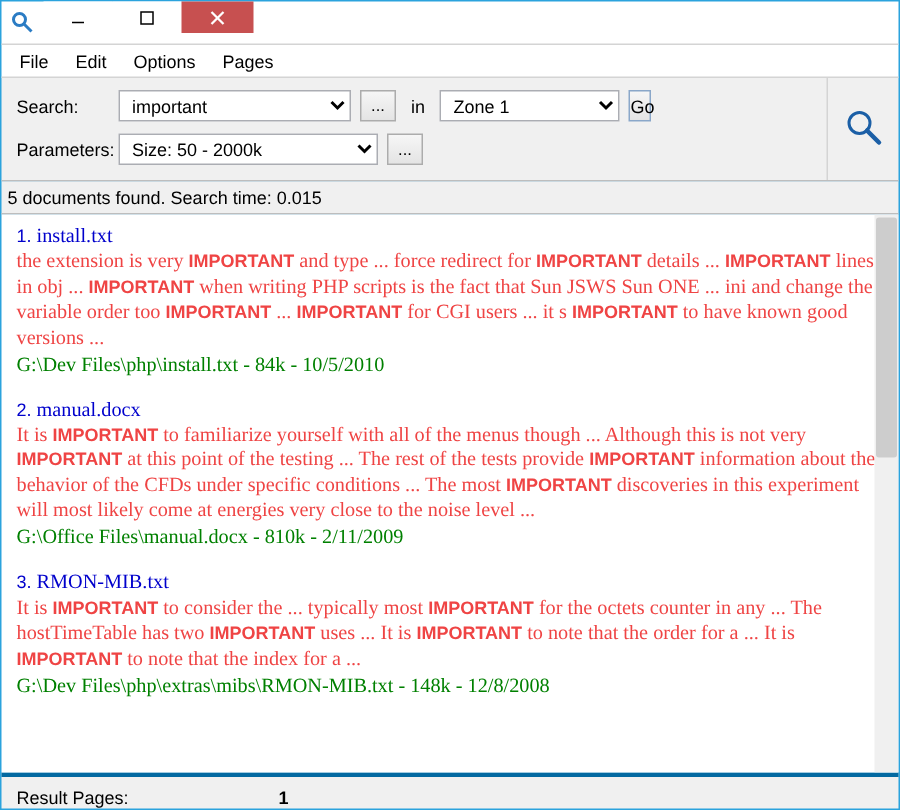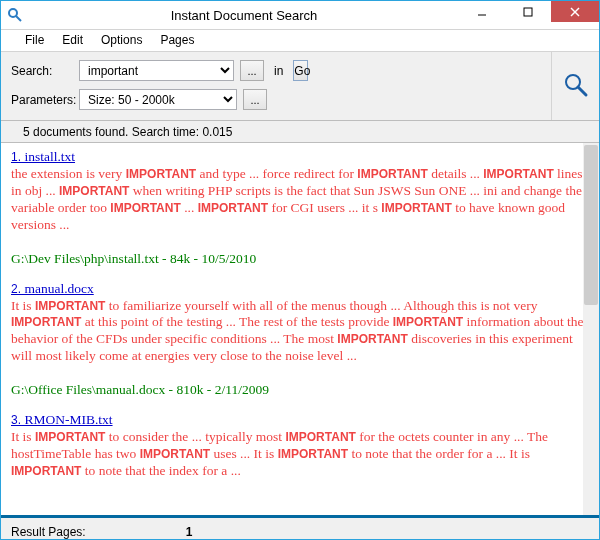--- a/index.html
+++ b/index.html
@@ -5,61 +5,60 @@
 *{box-sizing:border-box;margin:0;padding:0;font-family:"Segoe UI",Tahoma,sans-serif;font-size:12px}
 body{background:#2ba3dd;width:600px;height:540px;overflow:hidden}
 .win{width:600px;height:540px;border:1px solid #2ba3dd;display:flex;flex-direction:column}
 .titlebar{height:29px;background:#fff;display:flex;align-items:center;border-bottom:1px solid #d4d4d4}
 .titlebar .appicon{width:16px;height:16px;margin:0 6px}
 .titlebar .title{flex:1;text-align:center;font-size:13px;color:#000}
 .winbtns{display:flex;height:100%}
 .winbtn{width:46px;height:21px;display:flex;align-items:center;justify-content:center;font-size:11px}
 .winbtn.min,.winbtn.max{background:#fff;color:#000}
 .winbtn.close{background:#c75050;color:#fff;width:48px}
-.menubar{height:22px;background:#fff;display:flex;align-items:flex-start;padding:0 16px;gap:2px;border-bottom:1px solid #d4d4d4}
+.menubar{height:22px;background:#fff;display:flex;align-items:center;padding:0 4px;gap:2px;border-bottom:1px solid #d4d4d4}
 .menuitem{padding:3px 8px;font-size:12px}
 .toolbar{background:#f0f0f0;border-bottom:1px solid #bdbdbd;padding:8px 10px 10px 10px;display:flex;gap:14px}
 .toolcol{display:flex;flex-direction:column;gap:8px;flex:1}
 .row{display:flex;align-items:center;gap:6px}
 .lbl{width:62px;font-size:12px}
 select,.txt{height:21px;border:1px solid #abadb3;background:#fff;padding:1px 4px;font-size:12px}
 .srch{width:155px}
 .zone{width:120px}
-.params{width:158px}
+.params{width:173px}
 .smbtn{width:24px;height:21px;border:1px solid #acacac;background:linear-gradient(#f6f6f6,#e4e4e4);font-size:11px;display:flex;align-items:center;justify-content:center}
 .gobtn{width:15px;height:21px;border:1px solid #8aa7c9;background:linear-gradient(#f6f6f6,#e4e4e4);font-size:12px}
 .inlbl{font-size:12px;padding:0 4px}
 .magcol{width:48px;display:flex;align-items:center;justify-content:center;border-left:1px solid #d4d4d4;margin:-8px -10px -10px 0;padding:0 8px}
-.status1{height:22px;background:#f0f0f0;border-bottom:1px solid #bdbdbd;display:flex;align-items:center;padding:0 22px;font-size:12px}
+.status1{height:22px;background:#f0f0f0;border-bottom:1px solid #bdbdbd;display:flex;align-items:center;padding:0 4px;font-size:12px}
 .results{flex:1;background:#fff;overflow:auto;position:relative}
 .reswrap{padding:6px 10px 6px 10px}
 .item{margin-bottom:14px}
-.rtitle{color:#0000cc;text-decoration:underline;font-size:13.5px;font-family:"Times New Roman",serif;margin-bottom:1px}
+.rtitle{color:#0000cc;font-size:13.5px;font-family:"Times New Roman",serif;margin-bottom:1px}
 .rtitle .num{color:#0000cc}
 .snip{font-family:"Times New Roman",serif;font-size:13.5px;line-height:1.25;color:#ef4444}
 .snip b{font-weight:bold}
-.path{color:#008000;font-family:"Times New Roman",serif;font-size:13.5px;margin-top:17px}
+.path{color:#008000;font-family:"Times New Roman",serif;font-size:13.5px;margin-top:1px}
 .footer{height:24px;background:#f0f0f0;border-top:3px solid #0369a1;display:flex;align-items:flex-end;padding:0 10px;font-size:12px}
 .footer .pg{margin-left:100px;font-weight:bold}
 .scrollbar{position:absolute;right:0;top:0;width:16px;height:100%;background:#f0f0f0}
 .thumb{position:absolute;right:1px;top:2px;width:14px;height:160px;background:#cdcdcd;border-radius:2px}
 </style>
 </head>
 <body>
 
 <div class="win">
 
   <div class="titlebar">
     <span class="appicon">
       <svg width="16" height="16" viewBox="0 0 16 16">
           <circle cx="6" cy="6" r="4" fill="none" stroke="#2b7cc4" stroke-width="2"></circle>
           <line x1="9" y1="9" x2="14" y2="14" stroke="#2b7cc4" stroke-width="2"></line>
         </svg>
     </span>
-    <div class="title">Instant Document Search</div>
     <div class="winbtns">
       <div class="winbtn min">
           <svg width="10" height="10">
             <line x1="1" y1="8" x2="9" y2="8" stroke="#000" stroke-width="1"></line>
           </svg>
         </div>
       <div class="winbtn max">
           <svg width="10" height="10">
             <rect x="1" y="1" width="8" height="8" fill="none" stroke="#000" stroke-width="1"></rect>
           </svg>
@@ -80,20 +79,21 @@
     <div class="menuitem">Pages</div>
   </div>
 
   <div class="toolbar">
     <div class="toolcol">
       <div class="row">
         <div class="lbl">Search:</div>
         <select class="srch"><option>important</option></select>
         <button class="smbtn">...</button>
         <span class="inlbl">in</span>
+        <select class="zone"><option>Zone 1</option></select>
         <button class="gobtn">Go</button>
       </div>
       <div class="row">
         <div class="lbl">Parameters:</div>
         <select class="params"><option>Size: 50 - 2000k</option></select>
         <button class="smbtn">...</button>
       </div>
     </div>
     <div class="magcol">
       <span>
@@ -117,20 +117,21 @@
           <div class="path">G:\Dev Files\php\install.txt - 84k - 10/5/2010</div>
         </div>
         <div class="item">
           <div class="rtitle"><span class="num">2.</span> manual.docx</div>
           <div class="snip">It is <b>IMPORTANT</b> to familiarize yourself with all of the menus though ... Although this is not very <b>IMPORTANT</b> at this point of the testing ... The rest of the tests provide <b>IMPORTANT</b> information about the behavior of the CFDs under specific conditions ... The most <b>IMPORTANT</b> discoveries in this experiment will most likely come at energies very close to the noise level ...</div>
           <div class="path">G:\Office Files\manual.docx - 810k - 2/11/2009</div>
         </div>
         <div class="item">
           <div class="rtitle"><span class="num">3.</span> RMON-MIB.txt</div>
           <div class="snip">It is <b>IMPORTANT</b> to consider the ... typically most <b>IMPORTANT</b> for the octets counter in any ... The hostTimeTable has two <b>IMPORTANT</b> uses ... It is <b>IMPORTANT</b> to note that the order for a ... It is <b>IMPORTANT</b> to note that the index for a ...</div>
+          <div class="path">G:\Dev Files\php\extras\mibs\RMON-MIB.txt - 148k - 12/8/2008</div>
         </div>
       </div>
     <div class="scrollbar">
         <div class="thumb"></div>
       </div>
   </div>
 
   <div class="footer">
     <span>Result Pages:</span>
     <span class="pg">1</span>

